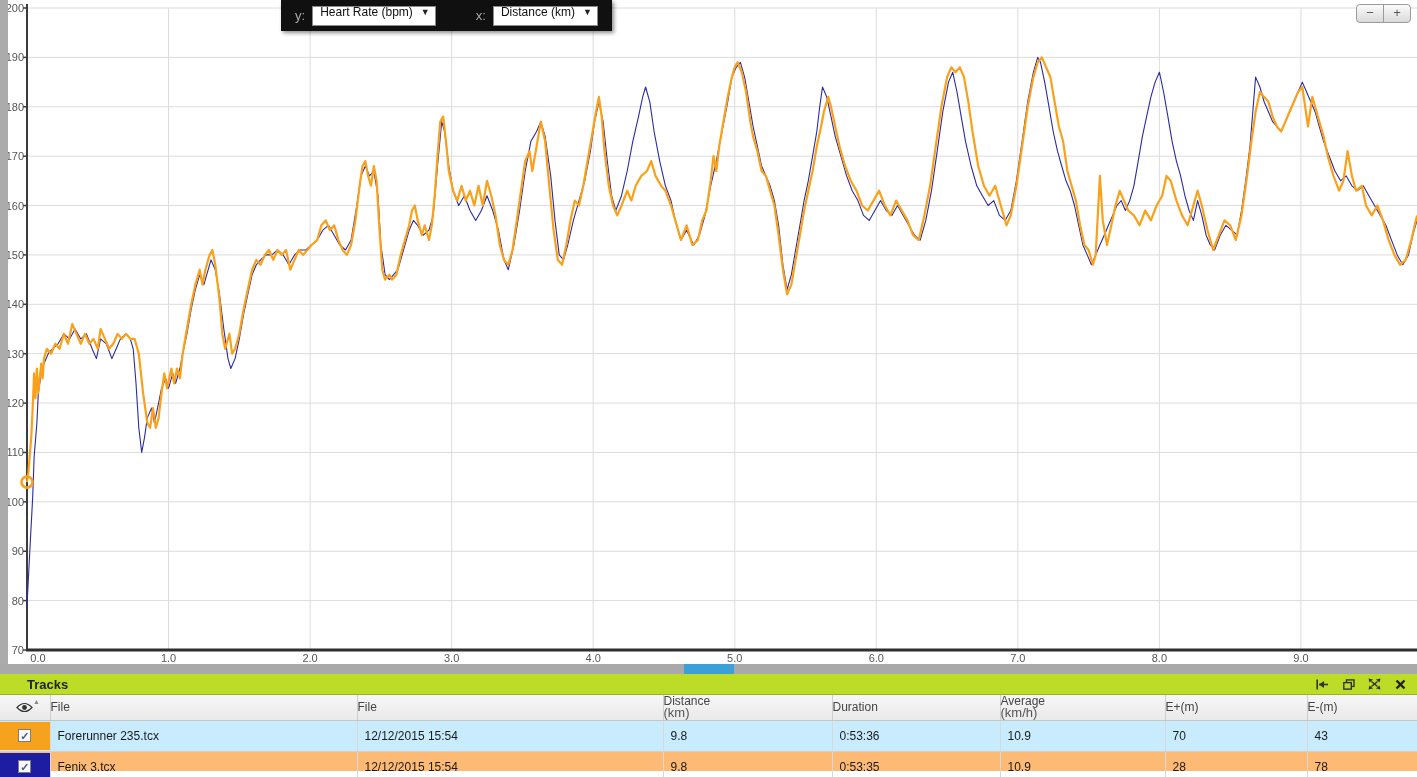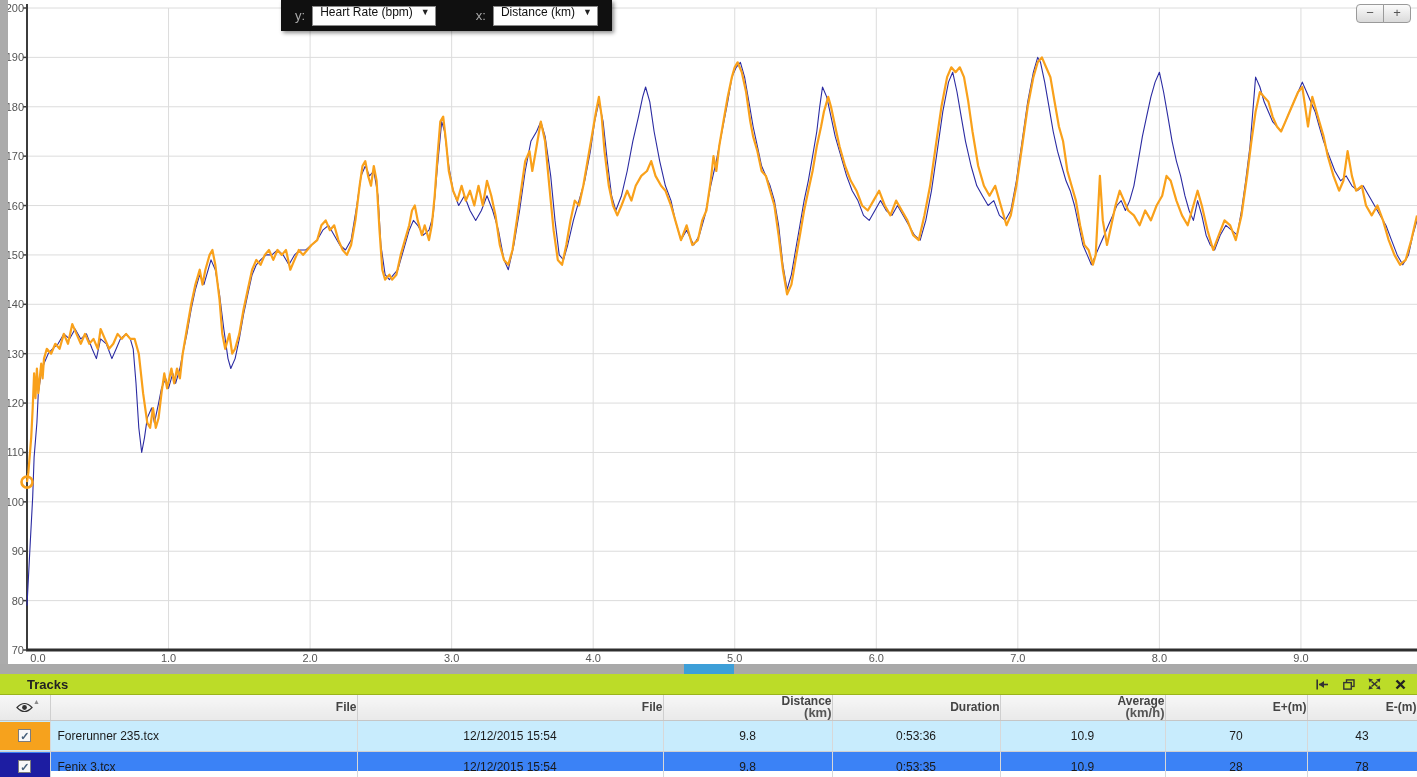--- a/index.html
+++ b/index.html
@@ -29,40 +29,40 @@
               border:1px solid #9a9a9a; color:#555; font-size:13px; line-height:16px;
               text-align:center; cursor:pointer; }
   .zoom-btn.minus { border-radius:4px 0 0 4px; }
   .zoom-btn.plus  { border-radius:0 4px 4px 0; margin-left:-1px; }
 
   
   #hscrollbar { position:absolute; left:0; top:664px; width:1417px; height:10px; background:#a9a9a9; }
   #hscroll-thumb { position:absolute; top:0; height:10px; background:#3d9fd8; }
 
   
-  #tracks-panel { position:absolute; left:0; top:674px; width:1417px; height:97px; background:#3b82f6; }
+  #tracks-panel { position:absolute; left:0; top:674px; width:1417px; height:97px; background:#fdba74; }
   #tracks-header { height:21px; background:#bcdc28; display:flex; align-items:center;
                    padding:0 8px 0 27px; border-bottom:1px solid #9ab41c; }
   #tracks-title { font-size:13px; font-weight:bold; color:#222; flex:1; }
   .panel-icon { width:17px; height:15px; margin-left:9px; cursor:pointer; display:flex;
                 align-items:center; justify-content:center; }
   .panel-icon svg { display:block; }
 
   table { border-collapse:collapse; table-layout:fixed; width:1417px; font-size:12px; color:#1a1a1a; }
   thead th { height:25px; background:linear-gradient(#f7f7f7,#e9e9e9);
              border-right:1px solid #cfcfcf; border-bottom:1px solid #c6c6c6;
-             font-weight:bold; color:#444; font-size:12px; line-height:12px;
-             text-align:right; position:relative; cursor:pointer; }
+             font-weight:normal; color:#444; font-size:12px; line-height:12px;
+             text-align:left; position:relative; cursor:pointer; }
   thead th .l2 { display:block; font-size:13px; color:#555; }
   #sort-arrow { position:absolute; top:1px; left:33px; font-size:7px; color:#8a8a8a; }
   tbody td { height:28px; border-right:1px solid #d8d8d8; border-bottom:1px solid #d0d0d0;
              padding:8px 7px; white-space:nowrap; overflow:hidden; }
   tbody tr.selected td { background:#c8ecfd; }
   td.cell-file { text-align:left; }
-  td.cell-num  { text-align:center; }
+  td.cell-num  { text-align:left; }
   td.cell-check { padding:0; }
   .swatch { width:100%; height:28px; display:flex; align-items:center; justify-content:center; }
   .checkbox { width:13px; height:13px; background:#f8f8f8; border:1px solid #7d7d7d;
               font-size:11px; line-height:12px; text-align:center; color:#47617c;
               font-weight:bold; cursor:pointer; }
   .eye-wrap { display:flex; justify-content:center; align-items:center; height:100%; }
 </style>
 </head>
 <body>
 

